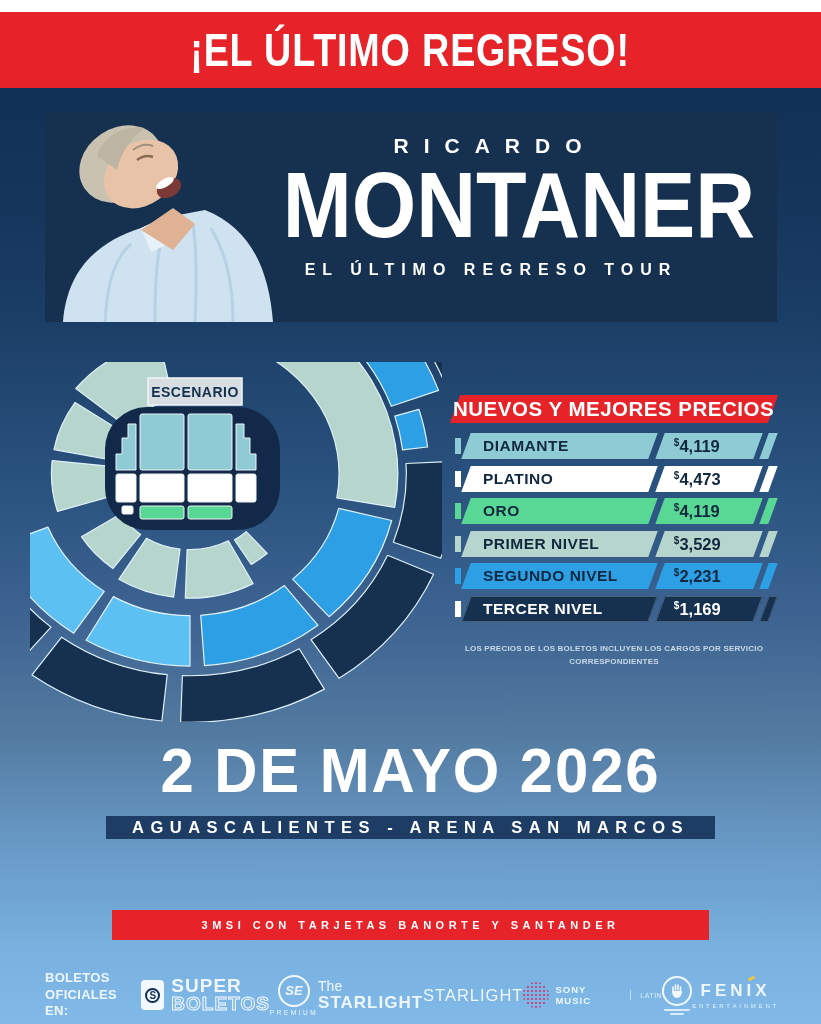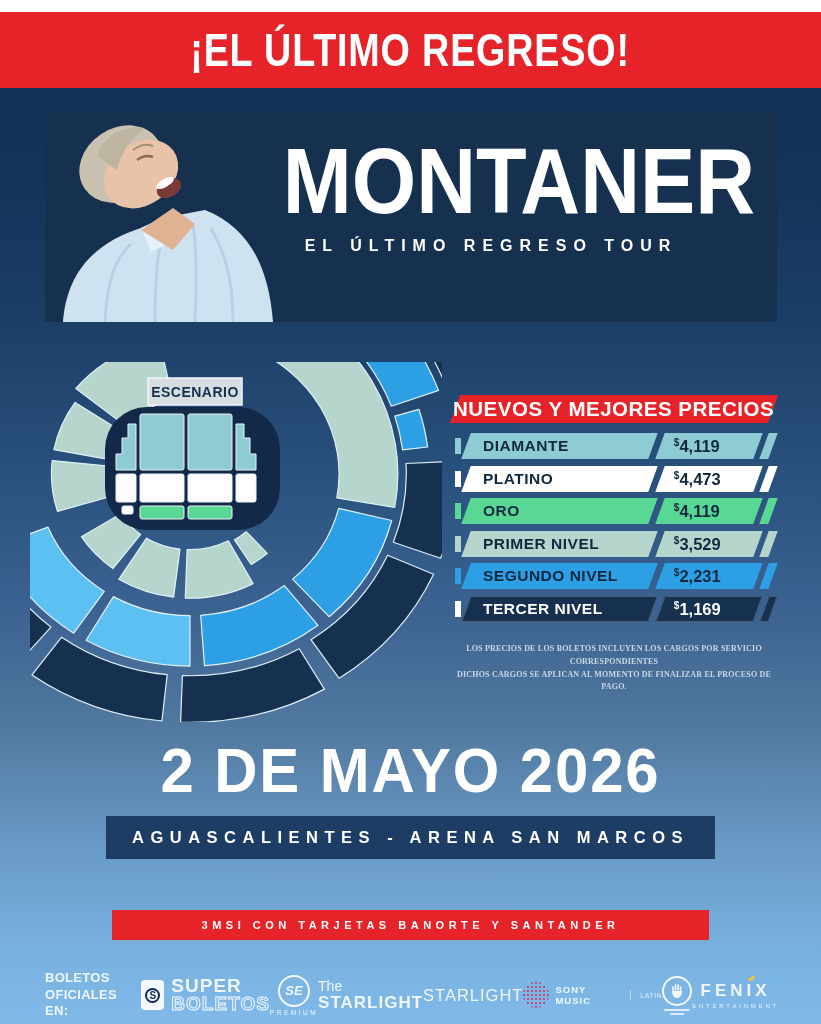--- a/index.html
+++ b/index.html
@@ -35,27 +35,27 @@
   .notch { width:6px; height:16px; margin-right:5px; flex:none; }
   .band { height:100%; transform:skewX(-20deg); display:flex; align-items:center; }
   .band > span { transform:skewX(20deg); font-weight:700; white-space:nowrap; }
   .band-label { flex:1; padding-left:17px; margin-right:7px; }
   .band-label > span { font-size:15.5px; letter-spacing:.5px; }
   .band-price { width:98px; margin-right:6px; justify-content:flex-start; padding-left:14px; }
   .band-price > span { font-size:16.5px; }
   .band-price sup { font-size:10px; vertical-align:6px; }
   .band-sliver { width:9px; flex:none; }
   .fine-print { position:absolute; left:448px; top:631px; width:332px; text-align:center;
-    color:#c7d8e6; font-size:8px; font-weight:700; line-height:1.6; letter-spacing:.2px;font-family:Liberation Serif, serif; }
+    color:#c7d8e6; font-size:8px; font-weight:700; line-height:1.6; letter-spacing:.2px; }
   
   .event-date { position:absolute; left:0; top:722px; width:821px; text-align:center;
     color:#fff; font-size:63px; font-weight:700; letter-spacing:2px; transform:scaleX(.95);
     font-stretch:condensed; }
   .venue-wrap { position:absolute; left:0; top:804px; width:821px; display:flex; justify-content:center; }
-  .venue-bar { padding:12px 26px; }
+  .venue-bar { padding:2px 26px; }
   .venue-bar span { color:#fff; font-size:16.5px; font-weight:700; letter-spacing:6.5px; white-space:nowrap; }
   .tickets-bar { position:absolute; left:104px; top:843px; width:613px; height:50px; background:#fff;
     display:flex; align-items:center; justify-content:center; }
   .tickets-bar span { font-size:33px; font-weight:700; letter-spacing:5px; white-space:nowrap; }
   .promo-bar { position:absolute; left:112px; top:898px; width:597px; height:30px;
     display:flex; align-items:center; justify-content:center; }
   .promo-bar span { color:#fff; font-size:11px; font-weight:700; letter-spacing:4.5px; white-space:nowrap; }
   
   .footer { position:absolute; left:45px; right:42px; top:950px; height:66px;
     display:flex; align-items:center; justify-content:space-between; color:#eef6fc; }
@@ -122,20 +122,21 @@
 
       <path d="M52,44 C58,24 80,12 100,16 C86,26 76,40 72,58 Z" fill="#bdb5a1"></path>
 
       <path d="M92,48 q8,-6 16,-3" stroke="#8a6a52" stroke-width="2.5" fill="none"></path>
       <path d="M88,38 q10,-8 20,-4" stroke="#a09079" stroke-width="2" fill="none"></path>
 
       <ellipse cx="124" cy="76" rx="13" ry="9" fill="#7c3a36" transform="rotate(-30 124 76)"></ellipse>
       <ellipse cx="120" cy="71" rx="10" ry="4" fill="#fdfdfd" transform="rotate(-30 120 71)"></ellipse>
     </svg>
     <div class="hero-text">
+      <div class="artist-first">RICARDO</div>
       <div class="artist-last">MONTANER</div>
       <div class="tour-name">EL ÚLTIMO REGRESO TOUR</div>
     </div>
   </div>
 
   <svg class="seat-map" width="412" height="360" viewBox="0 0 412 360">
     <g id="map-rings">
         <path d="M27.5,149.4 A138.6,128.0 0 0 1 22.2,98.6 L78.5,104.1 A81.9,75.7 0 0 0 81.7,134.1 Z" fill="#b6d5cd" stroke="#dff0f8" stroke-width="1.2" stroke-linejoin="round"></path>
         <path d="M23.9,87.6 A138.6,128.0 0 0 1 45.1,40.4 L92.1,69.7 A81.9,75.7 0 0 0 79.6,97.6 Z" fill="#b6d5cd" stroke="#dff0f8" stroke-width="1.2" stroke-linejoin="round"></path>
         <path d="M45.8,26.5 A147.0,135.8 0 0 1 129.4,-20.8 L143.0,38.0 A81.9,75.7 0 0 0 96.4,64.4 Z" fill="#b6d5cd" stroke="#dff0f8" stroke-width="1.2" stroke-linejoin="round"></path>
@@ -243,21 +244,20 @@
           </div>
           <div class="band band-price" style="background: rgb(22, 49, 79); box-shadow: rgba(255, 255, 255, 0.22) 0px 0px 0px 1px inset;">
             <span style="color: rgb(255, 255, 255);"><sup>$</sup><span>1,169</span></span>
           </div>
           <div class="band band-sliver" style="background: rgb(22, 49, 79); box-shadow: rgba(255, 255, 255, 0.22) 0px 0px 0px 1px inset;"></div>
         </div>
       </div>
   </div>
   <div class="fine-print" id="fine-print">
       <div>LOS PRECIOS DE LOS BOLETOS INCLUYEN LOS CARGOS POR SERVICIO CORRESPONDIENTES</div>
-      <div>DICHOS CARGOS SE APLICAN AL MOMENTO DE FINALIZAR EL PROCESO DE PAGO.</div>
     </div>
 
   <div class="event-date">2 DE MAYO 2026</div>
   <div class="venue-wrap">
     <div class="venue-bar" style="background: rgb(29, 61, 100);">
       <span>AGUASCALIENTES - ARENA SAN MARCOS</span>
     </div>
   </div>
   <div class="promo-bar" style="background: rgb(229, 35, 41);">
     <span>3MSI CON TARJETAS BANORTE Y SANTANDER</span>

